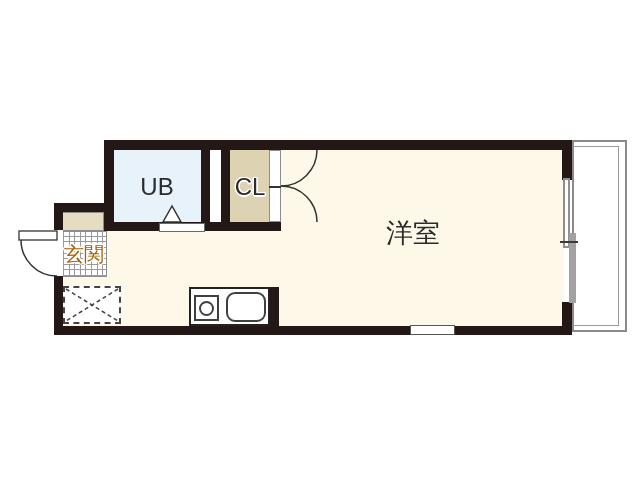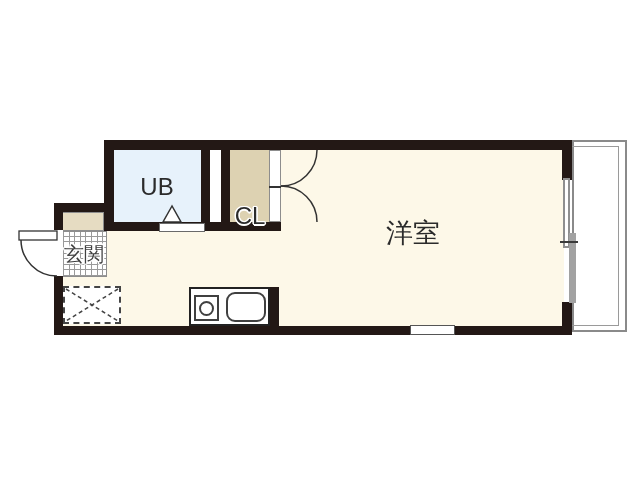--- a/index.html
+++ b/index.html
@@ -91,19 +91,19 @@
     <g>
       <path d="M 172 206 L 163 222 L 181 222 Z" fill="#ffffff" stroke="#333333" stroke-width="1.5"></path>
     </g>
     <g>
       <line x1="66" y1="289" x2="118" y2="321" stroke="#444444" stroke-width="1.5" stroke-dasharray="4 3"></line>
       <line x1="118" y1="289" x2="66" y2="321" stroke="#444444" stroke-width="1.5" stroke-dasharray="4 3"></line>
     </g>
   </svg>
 
   <div class="label" style="left: 157px; top: 187px; font-size: 24px; color: rgb(43, 43, 43);">UB</div>
-  <div class="label halo" style="left: 250px; top: 187px; font-size: 24px; color: rgb(43, 43, 43); margin-top: 29px;">CL</div>
-  <div class="label halo" style="left: 84px; top: 254px; font-size: 20px; color: #404040;">玄関</div>
+  <div class="label halo" style="left: 250px; top: 187px; font-size: 24px; color: rgb(43, 43, 43);">CL</div>
+  <div class="label halo" style="left: 84px; top: 254px; font-size: 20px; color: #a16207;">玄関</div>
   <div class="label" style="left:413px; top:233px; font-size:27px; line-height:36px; ">
     <div style="color: rgb(43, 43, 43);">洋室</div>
   </div>
 
 </div>
 
 </body></html>

